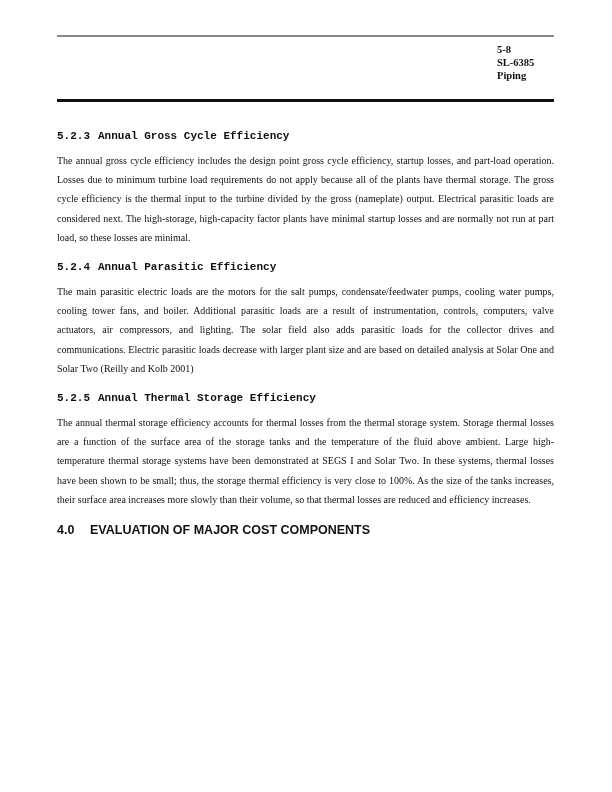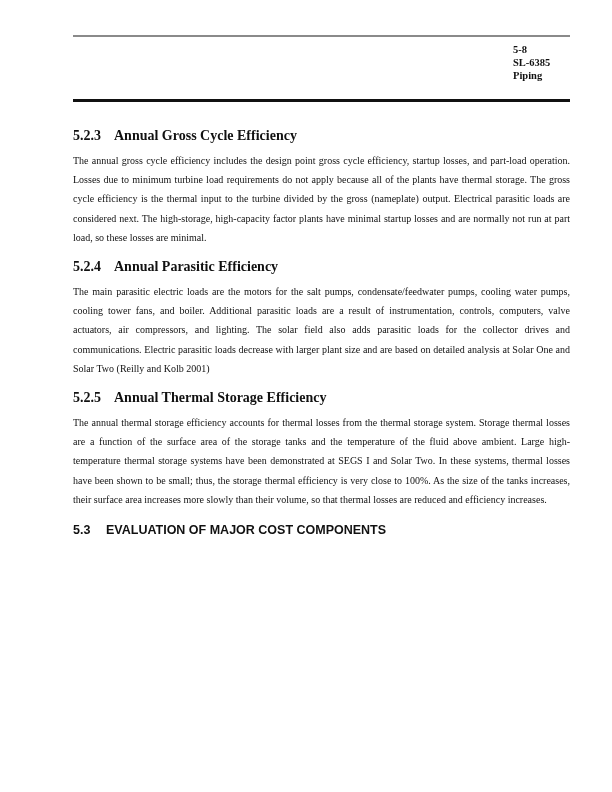--- a/index.html
+++ b/index.html
@@ -1,23 +1,23 @@
 <!DOCTYPE html>
 <html><head>
   <meta charset="utf-8">
   <style>
     html, body { margin: 0; padding: 0; background: #ffffff; }
     body { width: 612px; height: 792px; position: relative; overflow: hidden; color: #111; }
-    .page { position: absolute; left: 16px; top: 0; width: 540px; height: 792px; }
+    .page { position: absolute; left: 0; top: 0; width: 540px; height: 792px; }
     .rule-top { position: absolute; left: 57px; top: 35px; width: 497px; height: 2px; background: #8a8a8a; }
     .rule-bottom { position: absolute; left: 57px; top: 99px; width: 497px; height: 3px; background: #111; }
     .header-ids { position: absolute; left: 497px; top: 43px; font-family: "Liberation Serif", serif; font-weight: bold; font-size: 10.5px; line-height: 13px; color: #111; }
     .header-ids div { white-space: nowrap; }
     .content { position: absolute; left: 57px; top: 128px; width: 497px; }
-    h3 { font-family: Liberation Serif, serif; font-weight: bold; font-size: 14px; margin: 0 0 7px 0; line-height: 16px; color: #111; }
+    h3 { font-family: Liberation Mono, monospace; font-weight: bold; font-size: 11px; margin: 0 0 7px 0; line-height: 16px; color: #111; }
     h3 .num { display: inline-block; width: 41px; }
     h2 { font-family: "Liberation Sans", sans-serif; font-weight: bold; font-size: 12.5px; margin: 0 0 6px 0; line-height: 18px; color: #111; }
     h2 .num { display: inline-block; width: 33px; }
     p { font-family: "Liberation Serif", serif; font-size: 10px; line-height: 19.2px; margin: 0 0 12px 0; text-align: justify; color: #111; }
     .sec { margin: 0; }
   </style>
 </head>
 <body>
 
 <div class="page">
@@ -38,16 +38,16 @@
       <h3><span class="num">5.2.4</span><span>Annual Parasitic Efficiency</span></h3>
       <p>The main parasitic electric loads are the motors for the salt pumps, condensate/feedwater pumps, cooling water pumps, cooling tower fans, and boiler. Additional parasitic loads are a result of instrumentation, controls, computers, valve actuators, air compressors, and lighting. The solar field also adds parasitic loads for the collector drives and communications. Electric parasitic loads decrease with larger plant size and are based on detailed analysis at Solar One and Solar Two (Reilly and Kolb 2001)</p>
     </div>
     <div class="sec">
       <h3><span class="num">5.2.5</span><span>Annual Thermal Storage Efficiency</span></h3>
       <p>The annual thermal storage efficiency accounts for thermal losses from the thermal storage system. Storage thermal losses are a function of the surface area of the storage tanks and the temperature of the fluid above ambient. Large high-temperature thermal storage systems have been demonstrated at SEGS I and Solar Two. In these systems, thermal losses have been shown to be small; thus, the storage thermal efficiency is very close to 100%. As the size of the tanks increases, their surface area increases more slowly than their volume, so that thermal losses are reduced and efficiency increases.</p>
     </div>
     <div class="sec">
     </div>
     <div class="sec">
-      <h2><span class="num">5.3</span><span>EVALUATION OF MAJOR COST COMPONENTS</span></h2>
+      <h2><span class="num">4.0</span><span>EVALUATION OF MAJOR COST COMPONENTS</span></h2>
     </div>
   </div>
 </div>
 
 </body></html>

